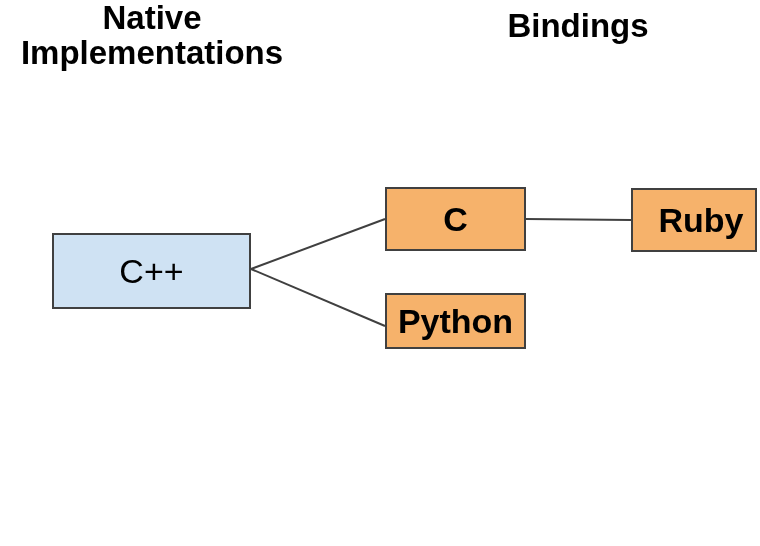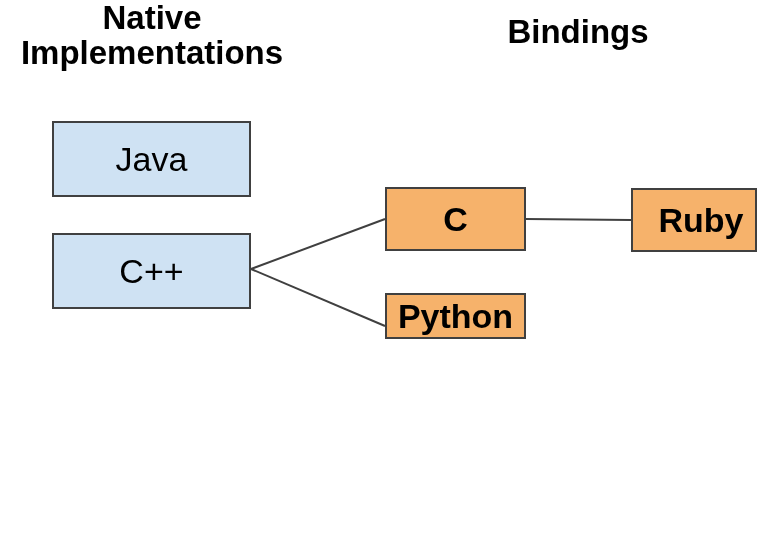--- a/index.html
+++ b/index.html
@@ -24,21 +24,21 @@
     text-align: center;
     color: var(--text, #000000);
   }
   #heading-native {
     left: 0px;
     top: 0px;
     width: 276px;
   }
   #heading-bindings {
     left: 434px;
-    top: 14px;
+    top: 8px;
     width: 260px;
   }
   .node {
     position: absolute;
     box-sizing: border-box;
     border: 2px solid var(--border, #404040);
     display: flex;
     align-items: center;
     justify-content: center;
     font-size: 34px;
@@ -53,21 +53,21 @@
   }
   .binding-node {
     background: var(--binding-fill, #f6b26b);
     font-weight: bold;
   }
   #node-java       { top: 121px; }
   #node-cpp        { top: 233px; }
   #node-javascript { top: 349px; }
   #node-go         { top: 462px; }
   #node-c      { left: 371px; top: 187px; width: 141px; height: 64px; }
-  #node-python { left: 371px; top: 293px; width: 141px; height: 46px; }
+  #node-python { left: 371px; top: 293px; width: 141px; height: 56px; }
   #node-ruby   { left: 617px; top: 188px; width: 126px; height: 64px; padding-left: 14px; }
   svg.connectors {
     position: absolute;
     left: 0;
     top: 0;
     width: 760px;
     height: 546px;
     pointer-events: none;
   }
   svg.connectors line {
@@ -83,21 +83,20 @@
   <svg class="connectors">
     <line x1="237" y1="269" x2="371" y2="219"></line>
     <line x1="237" y1="269" x2="371" y2="326"></line>
     <line x1="512" y1="219" x2="617" y2="220"></line>
   </svg>
 
   <div class="heading" id="heading-native">Native Implementations</div>
 
   <div class="heading" id="heading-bindings">Bindings</div>
 
-  <div class="node native-node" id="node-java">Java</div>
 
   <div class="node native-node" id="node-cpp">C++</div>
 
 
 
   <div class="node binding-node" id="node-c">C</div>
 
   <div class="node binding-node" id="node-python">Python</div>
 
   <div class="node binding-node" id="node-ruby">Ruby</div>

